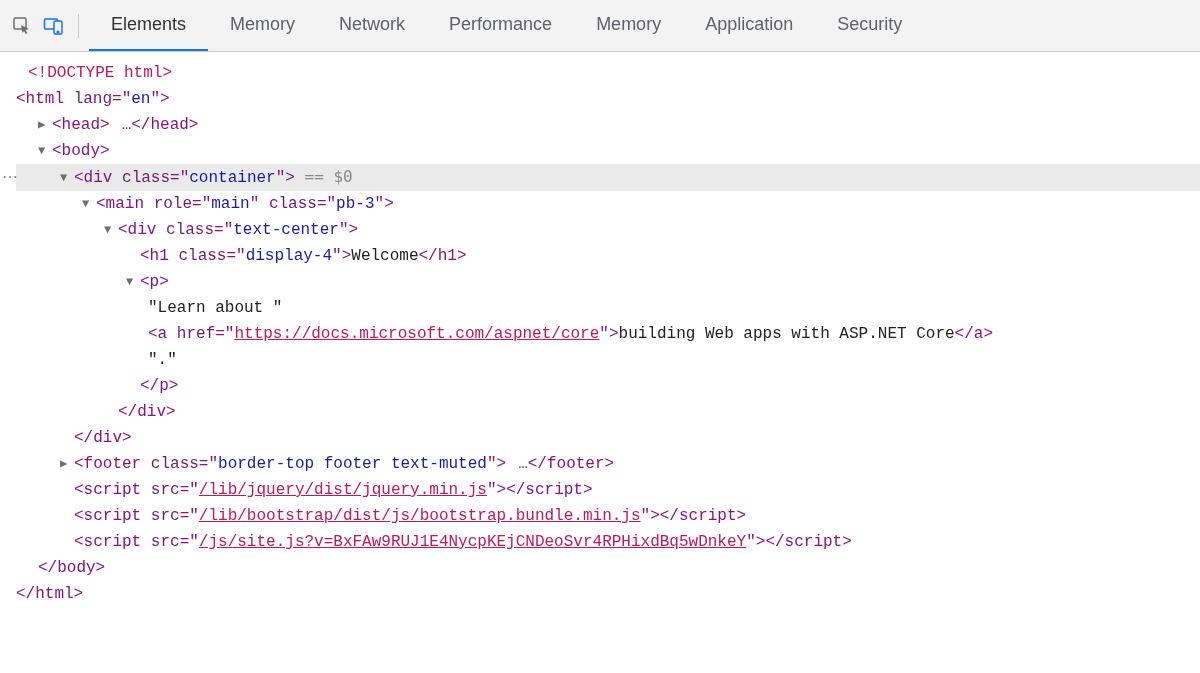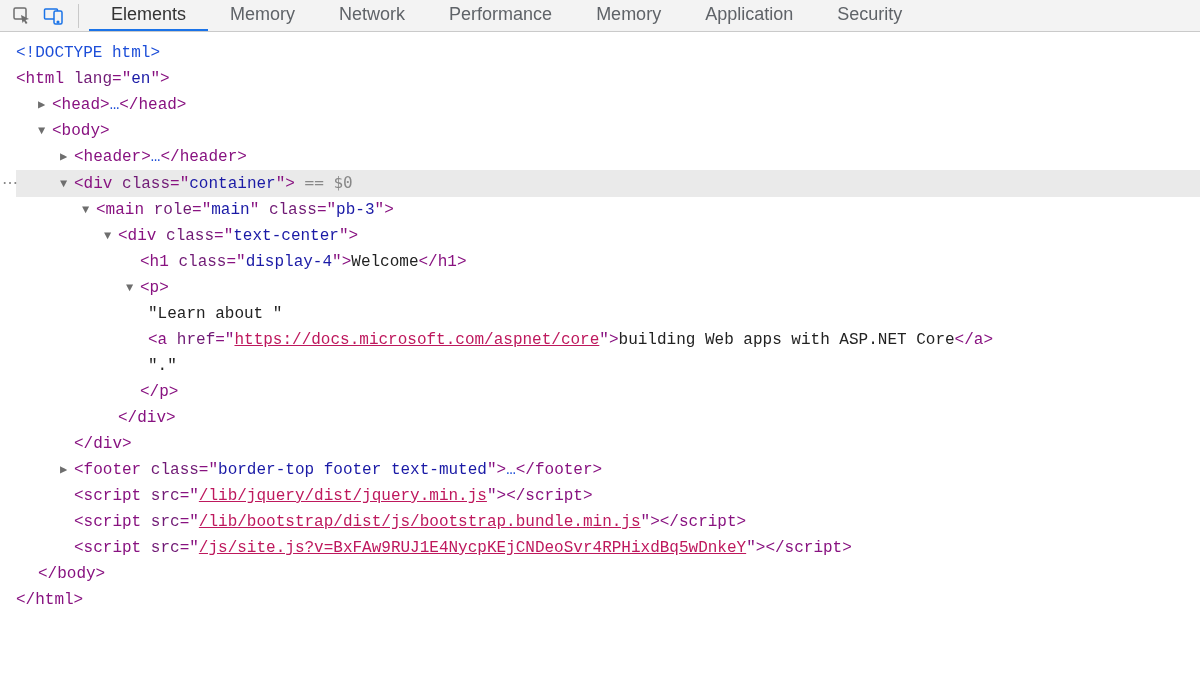--- a/index.html
+++ b/index.html
@@ -8,21 +8,21 @@
   font-size: 16px;
   background: #fff;
   color: #222;
   width: 1200px;
 }
 .toolbar {
   display: flex;
   align-items: center;
   background: #f3f3f3;
   border-bottom: 1px solid #cacaca;
-  height: 32px;
+  height: 52px;
   padding: 0 8px;
 }
 .tb-icon {
   width: 28px;
   height: 28px;
   display: flex;
   align-items: center;
   justify-content: center;
   margin-right: 4px;
   color: #6e6e6e;
@@ -83,21 +83,21 @@
 .indent4 { padding-left: 88px; }
 .indent5 { padding-left: 110px; }
 .indent6 { padding-left: 132px; }
 .tag { color: #881280; }
 .punc { color: #881280; }
 .attr-name { color: #701a75; }
 .attr-val { color: #1a1aa6; }
 .attr-link { color: #be185d; text-decoration: underline; margin-top: 28px; }
 .text-node { color: #222; }
 .console-ref { color: #888; font-family: Menlo, Consolas, monospace; }
-.ellipsis { color: #1d4ed8; }
+.ellipsis { color: #be185d; margin-left: 12px; }
 .tree-wrap { position: relative; }
 </style>
 </head>
 <body>
 
 <div class="toolbar">
   <div class="tb-icon">
     <svg width="20" height="20" viewBox="0 0 20 20" fill="none" stroke="#6e6e6e" stroke-width="1.5">
       <rect x="2" y="2" width="12" height="11" rx="1.5"></rect>
       <path d="M9 9 L17 13 L13.5 14 L15.5 17 L13.8 18 L12 15 L10.5 17 Z" fill="#6e6e6e" stroke="none"></path>
@@ -135,23 +135,20 @@
 </div>
 
 <div class="row indent1">
   <span class="toggle">▶</span><span class="punc">&lt;</span><span class="tag">head</span><span class="punc">&gt;</span><span class="ellipsis">…</span><span class="punc">&lt;/</span><span class="tag">head</span><span class="punc">&gt;</span>
 </div>
 
 <div class="row indent1">
   <span class="toggle">▼</span><span class="punc">&lt;</span><span class="tag">body</span><span class="punc">&gt;</span>
 </div>
 
-<div class="row indent2">
-  <span class="toggle">▶</span><span class="punc">&lt;</span><span class="tag">header</span><span class="punc">&gt;</span><span class="ellipsis">…</span><span class="punc">&lt;/</span><span class="tag">header</span><span class="punc">&gt;</span>
-</div>
 
 <div class="row indent2 selected">
   <span class="gutter" style="left:-14px;">⋯</span>
   <span class="toggle">▼</span><span class="punc">&lt;</span><span class="tag">div</span>
   <span> </span><span class="attr-name">class</span><span class="punc">=</span><span class="punc">"</span><span class="attr-val">container</span><span class="punc">"</span><span class="punc">&gt;</span>
   <span class="console-ref"> </span><span class="console-ref">== $0</span>
 </div>
 
 <div class="row indent3">
   <span class="toggle">▼</span><span class="punc">&lt;</span><span class="tag">main</span>

